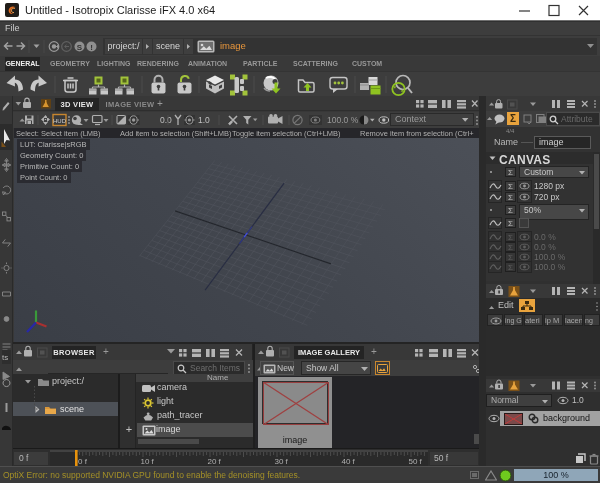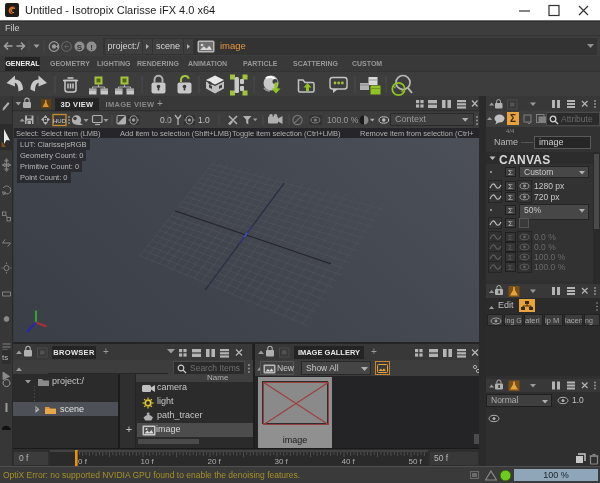--- a/index.html
+++ b/index.html
@@ -945,20 +945,33 @@
  <svg class="abs" style="left:71px;top:17px" width="12" height="9">
       <path d="M1 4.5 a5 3.2 0 0 1 10 0 a5 3.2 0 0 1 -10 0 z" fill="none" stroke="#b0b0b0"></path>
       <circle cx="6" cy="4.5" r="1.5" fill="#b0b0b0"></circle>
     </svg>
  <div class="abs" style="left:86px;top:16px;font-size:8.5px;color:#c0c0c0;">1.0</div>
  <div class="abs" style="left:0;top:32px;width:114px;height:15px;">
   <svg class="abs" style="left:2px;top:3px" width="12" height="9">
         <path d="M1 4.5 a5 3.2 0 0 1 10 0 a5 3.2 0 0 1 -10 0 z" fill="none" stroke="#b0b0b0"></path>
         <circle cx="6" cy="4.5" r="1.5" fill="#b0b0b0"></circle>
       </svg>
+  <div class="abs" style="left:14px;top:0;width:100px;height:15px;background:#a2a2a2;">
+   <div class="abs" style="left:4px;top:1.5px;width:19px;height:12px;background:#7a4a4a;border:1px solid #2a1a1a;">
+          <svg width="17" height="10">
+            <line x1="0" y1="0" x2="17" y2="10" stroke="#c03b3b"></line>
+            <line x1="17" y1="0" x2="0" y2="10" stroke="#c03b3b"></line>
+          </svg>
+        </div>
+   <svg class="abs" style="left:27px;top:2px" width="13" height="11">
+          <circle cx="5" cy="4" r="2.8" fill="none" stroke="#2a2a2a" stroke-width="1.4"></circle>
+          <circle cx="8" cy="7" r="2.8" fill="none" stroke="#2a2a2a" stroke-width="1.4"></circle>
+        </svg>
+   <div class="abs" style="left:43px;top:2px;font-size:9px;color:#141414;">background</div>
+  </div>
  </div>
  <svg class="abs" style="left:87px;top:74px" width="14" height="12">
       <path d="M3 3 h7 v7 h-7 z" fill="#c8c8c8"></path>
       <path d="M5 1 h7 v7" fill="none" stroke="#c8c8c8" stroke-width="1.4"></path>
     </svg>
  <svg class="abs" style="left:103px;top:74px" width="11" height="12">
       <rect x="1.5" y="3" width="7" height="8" rx="1" fill="none" stroke="#8a8a8a" stroke-width="1.2"></rect>
       <line x1="0.5" y1="3" x2="9.5" y2="3" stroke="#8a8a8a" stroke-width="1.2"></line>
       <line x1="3.5" y1="1.5" x2="6.5" y2="1.5" stroke="#8a8a8a" stroke-width="1.2"></line>
     </svg>

